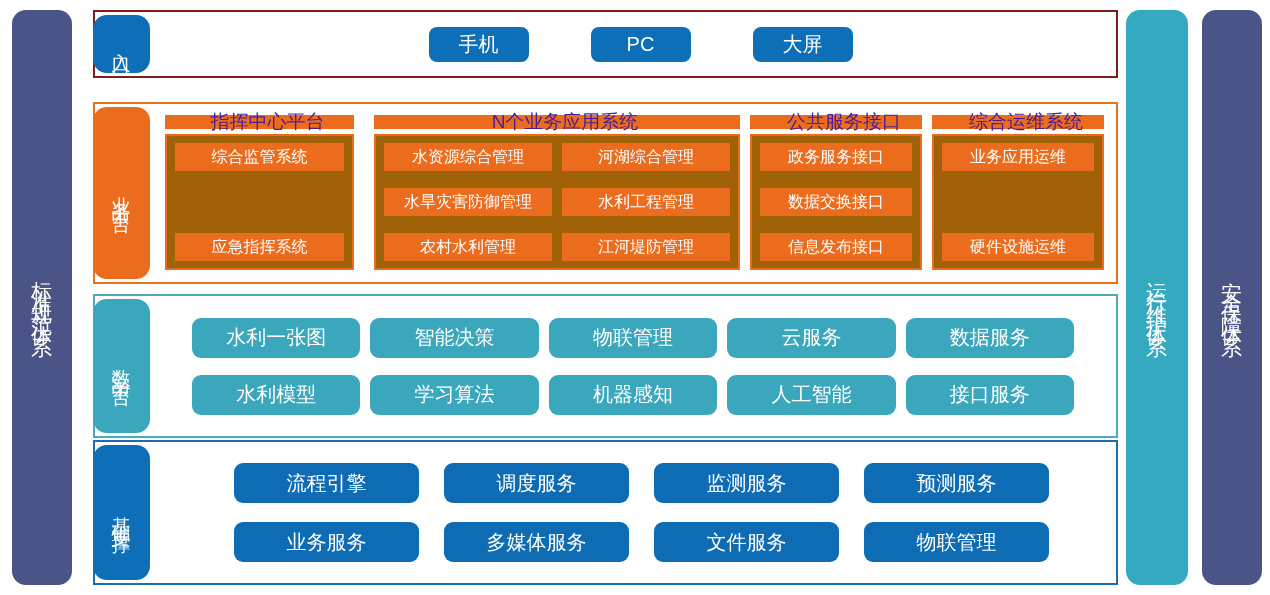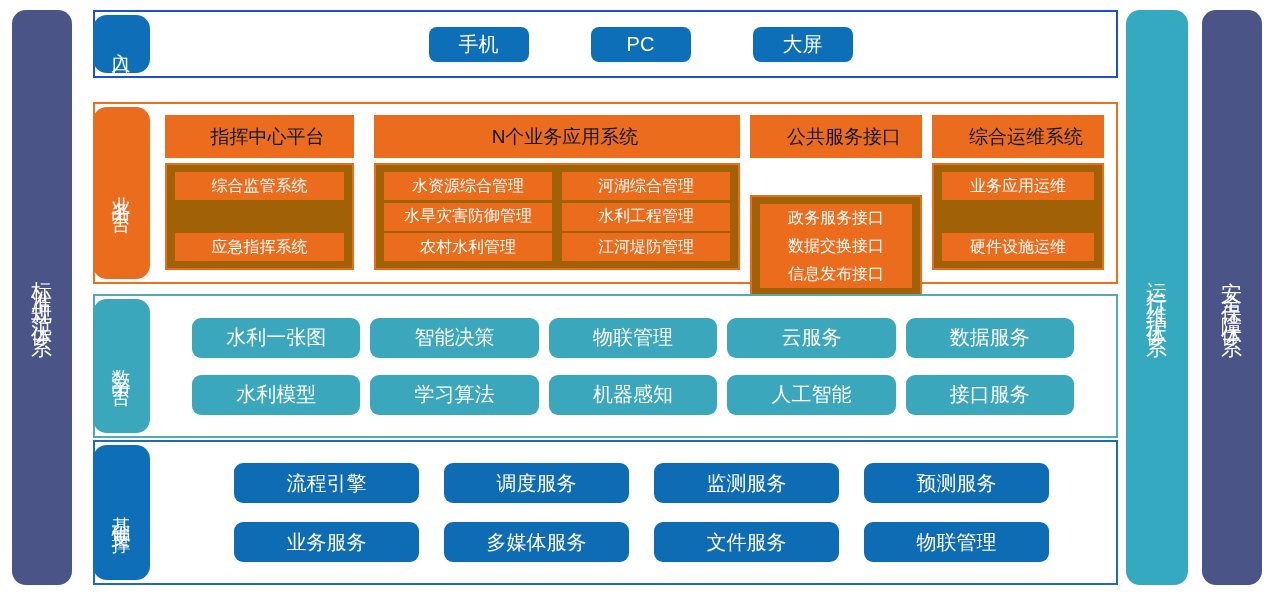--- a/index.html
+++ b/index.html
@@ -11,21 +11,21 @@
   .pillar { position:absolute; top:10px; height:575px; border-radius:14px;
     display:flex; align-items:center; justify-content:center; }
   .pillar .vtxt { writing-mode:vertical-rl; text-orientation:upright;
     color:#fff; font-size:21px; letter-spacing:11px; line-height:1; }
   .pillar-left  { left:12px;   width:60px; background:#4b5487; }
   .pillar-ops   { left:1126px; width:62px; background:#35a9bf; }
   .pillar-sec   { left:1202px; width:60px; background:#4b5487; }
 
   
   .row { position:absolute; left:93px; width:1025px; background:#fff; }
-  .row-entry      { top:10px;  height:68px;  border:2px solid #1d4ed8; }
+  .row-entry      { top:10px;  height:68px;  border:2px solid #7f1d1d; }
   .row-business   { top:102px; height:182px; border:2px solid #e8731f; }
   .row-digital    { top:294px; height:144px; border:2px solid #4faabd; }
   .row-foundation { top:440px; height:145px; border:2px solid #1b6db4; }
 
   .tab { position:absolute; left:-2px; top:3px; bottom:3px; width:57px;
     border-radius:14px; display:flex; align-items:center; justify-content:center; z-index:2; }
   .tab .vtxt { writing-mode:vertical-rl; text-orientation:upright;
     color:#fff; font-size:19px; letter-spacing:6px; line-height:1; }
   .tab-blue   { background:#0e6fb8; }
   .tab-orange { background:#ec6c1e; }
@@ -34,22 +34,22 @@
   
   .entry-content { position:absolute; inset:0 0 0 70px; display:flex;
     align-items:center; justify-content:center; gap:62px; }
   .btn-entry { width:100px; height:35px; background:#0d6fb8; color:#fff;
     border-radius:8px; display:flex; align-items:center; justify-content:center; font-size:20px; }
 
   
   .business-content { position:absolute; inset:0; padding:11px 12px 12px 70px;
     display:flex; gap:10px; }
   .bsec { display:flex; flex-direction:column; }
-  .bsec-1 { width:189px; } .bsec-2 { flex:1;margin-left:10px; } .bsec-3 { width:172px;gap:32px; } .bsec-4 { width:172px; }
-  .bsec-header { height:43px; background:#ec6c1e; color:#0f172a; display:flex;
+  .bsec-1 { width:189px; } .bsec-2 { flex:1;margin-left:10px; } .bsec-3 { width:172px; } .bsec-4 { width:172px; }
+  .bsec-header { height:14px; background:#ec6c1e; color:#4c1d95; display:flex;
     align-items:center; justify-content:center; font-size:19px; flex:none;padding-left:16px; }
   .bsec-body { margin-top:5px; border:2px solid #ec6c1e; flex:1; padding:7px 8px;
     display:flex; flex-direction:column; justify-content:space-between; background:#a16207; }
   .bsec-body-grid { display:grid; grid-template-columns:1fr 1fr; column-gap:10px;
     align-content:space-between; }
   .bitem { height:28px; background:#ec6c1e; color:#fff; display:flex;
     align-items:center; justify-content:center; font-size:16px; }
 
   
   .digital-content { position:absolute; inset:0; padding:0 42px 0 97px;

